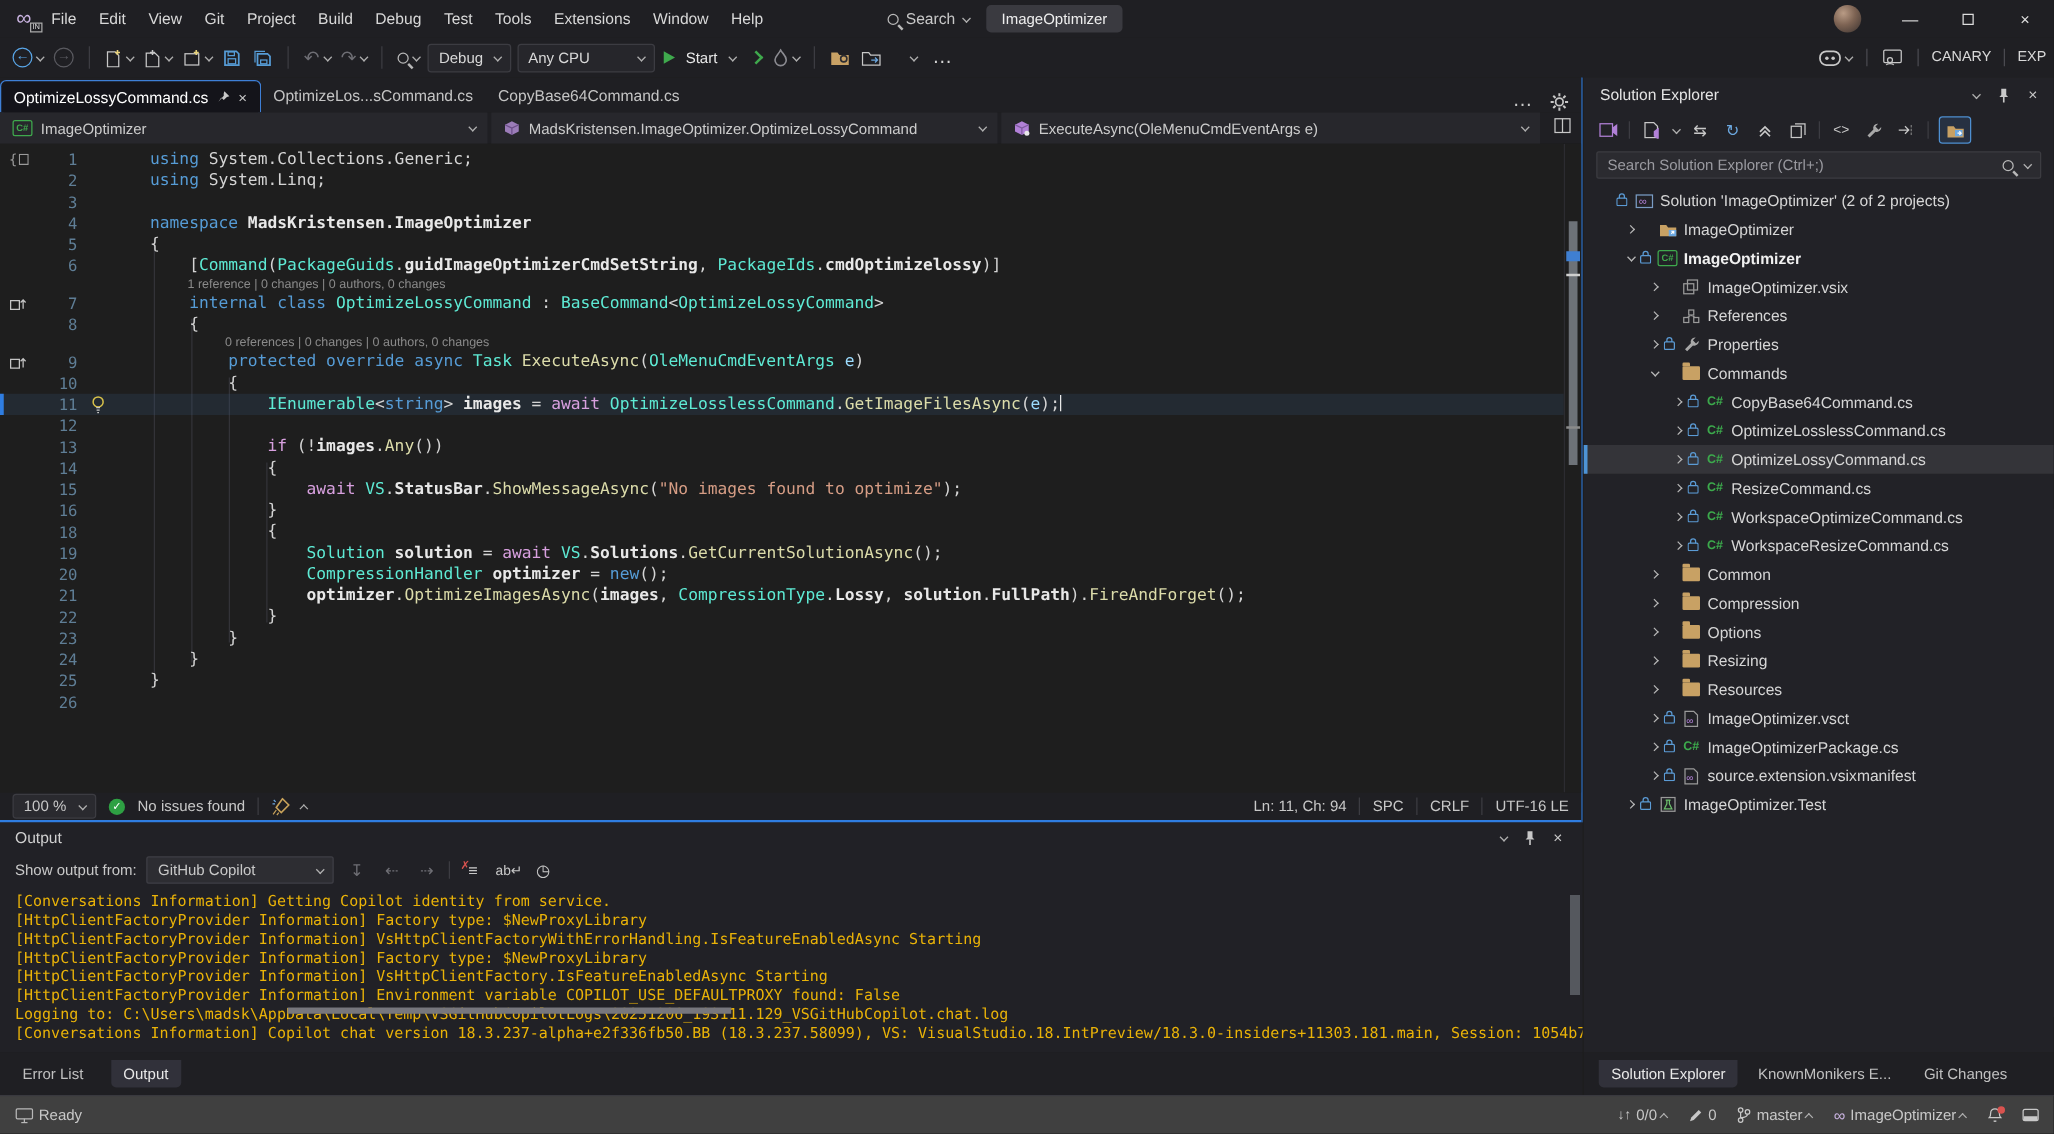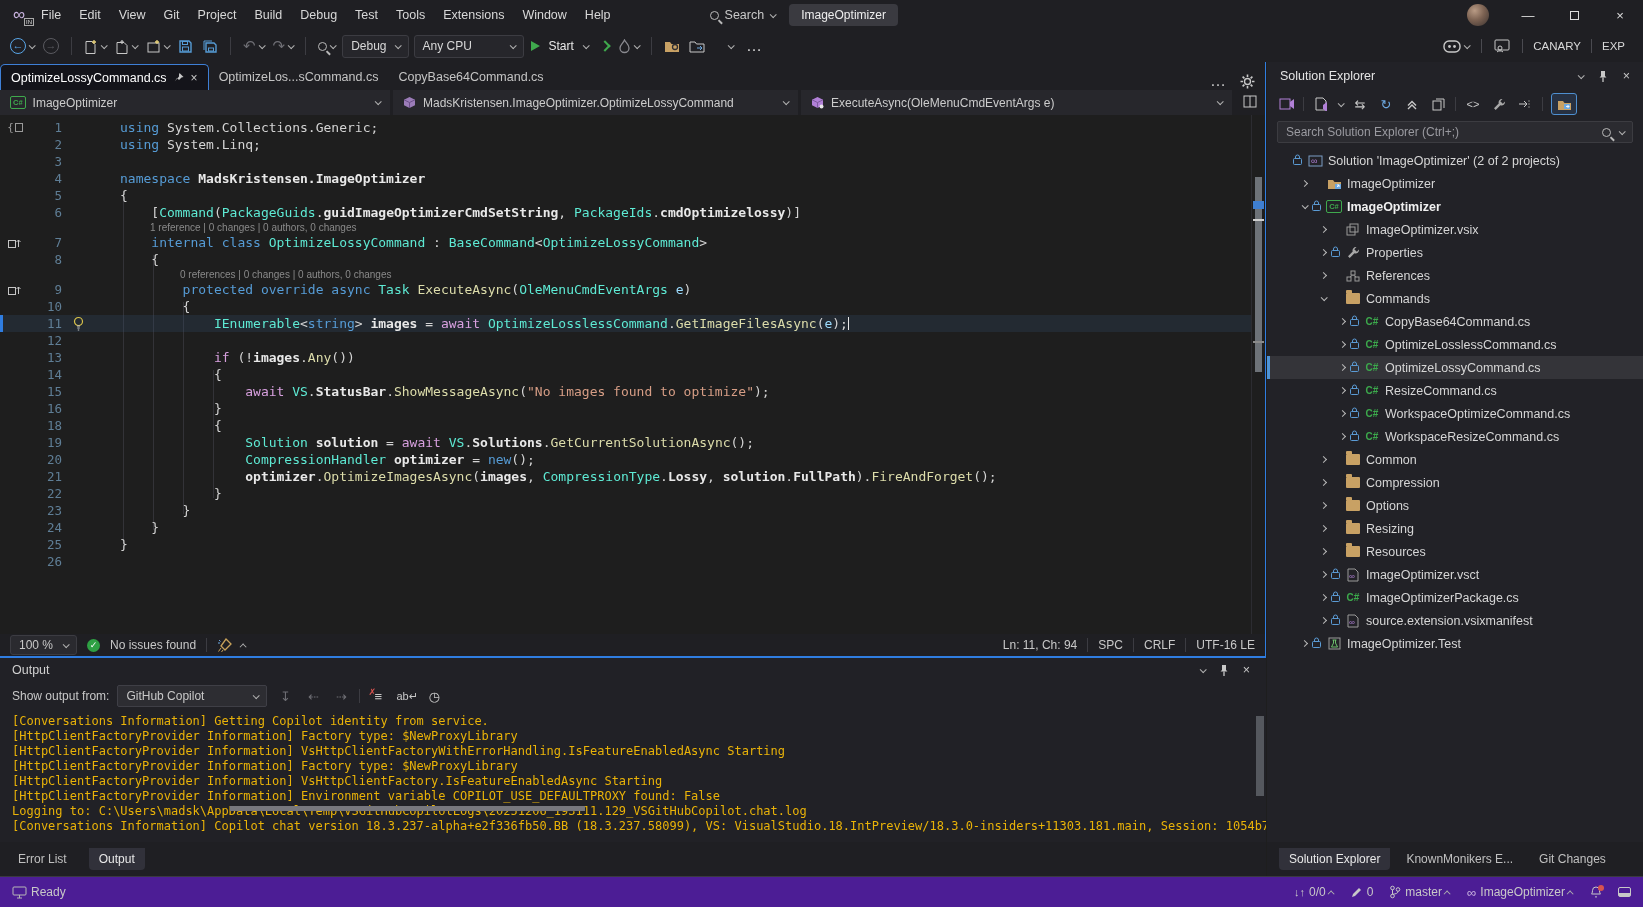--- a/index.html
+++ b/index.html
@@ -47,21 +47,21 @@
   .circ-arrow.dis { border-color:#5a5a60; color:#5a5a60; }
   .tool-box { background:#26262b; border:1px solid #3c3c42; border-radius:3px;
     height:23px; display:inline-flex; align-items:center; gap:8px; padding:0 8px;
     font-size:12px; color:#d8d8d8; }
   .play { width:0; height:0; border-left:9px solid #3fa94d; border-top:5.5px solid transparent;
     border-bottom:5.5px solid transparent; display:inline-block; }
   .play-outline { width:8px; height:8px; border-right:2px solid #3fa94d;
     border-bottom:2px solid #3fa94d; transform:rotate(-45deg); margin-left:4px; }
   .gray { color:#6e6e74; }
   #badge-area { margin-left:auto; display:flex; align-items:center; gap:10px;
-    padding-right:18px; font-size:11.5px; color:#d8d8d8; }
+    padding-right:6px; font-size:11.5px; color:#d8d8d8; }
   .badge-sep { width:1px; height:14px; background:#4a4a50; }
 
   
   #editor-group { position:absolute; left:0; top:62px; width:1266px; height:596px;
     background:#1e1e1e; border-right:1px solid #2f7de1; }
   #tab-row { height:28px; background:#1f1f23; display:flex; align-items:flex-end; }
   .etab { height:26px; display:flex; align-items:center; gap:7px; padding:0 10px;
     font-size:12.5px; color:#c4c4c4; }
   .etab.active { background:#14141a; border:1px solid #3e7fd6; border-bottom:none;
     border-radius:5px 5px 0 0; color:#fff; }
@@ -164,21 +164,21 @@
   .cs-ic { color:#3ca94c; font-weight:bold; font-size:10px; }
   .folder-ic { width:14px; height:11px; background:#c8a164; border-radius:1px; position:relative; }
   .folder-ic::before { content:""; position:absolute; left:0; top:-3px; width:6px; height:3px;
     background:#c8a164; border-radius:1px 1px 0 0; }
 
   #se-bottom-tabs { position:absolute; left:1267px; top:842px; width:376px; height:34px;
     background:#1f1f23; display:flex; align-items:center; padding-left:12px; gap:6px; }
 
   
   #status-bar { position:absolute; left:0; top:876px; width:1643px; height:31px;
-    background:#4c1d95; border-top:1px solid #39393f; display:flex; align-items:center;
+    background:#404040; border-top:1px solid #39393f; display:flex; align-items:center;
     padding:0 12px; font-size:12px; color:#c8c8c8;gap:24px; }
   .sb-group { display:flex; align-items:center; gap:4px; }
   #sb-right { margin-left:auto; display:flex; align-items:center; gap:16px; }
   .reddot { width:6px; height:6px; background:#d9534f; border-radius:50%;
     position:absolute; right:-2px; top:-1px; }
   .panel-ic { width:13px; height:10px; border:1.3px solid #c8c8c8; border-radius:2px; position:relative; }
   .panel-ic::after { content:""; position:absolute; left:0; right:0; bottom:0; height:3px; background:#c8c8c8; }
 </style>
 </head>
 <body>
@@ -773,45 +773,45 @@
             <rect x="1" y="4" width="8" height="8" fill="none" stroke="#9a9a9a"></rect>
             <rect x="4" y="1" width="8" height="8" fill="none" stroke="#9a9a9a"></rect>
           </svg>
         </span>
         <span class="tlabel">ImageOptimizer.vsix</span>
       </div>
       <div class="trow" style="padding-left: 48px;">
         <span class="texp">
           <span class="chev r" style="border-color:#b8b8b8"></span>
         </span>
-        <span class="tlock"><svg width="9" height="11">
-            <rect x="0.5" y="4.5" width="8" height="6" rx="1" fill="none" stroke="#5b9bd5"></rect>
-            <path d="M2.5 4.5V3a2 2 0 0 1 4 0v1.5" fill="none" stroke="#5b9bd5"></path>
-          </svg></span>
-        <span class="ticon">
-          <svg width="13" height="13">
-            <path d="M9 1a3.5 3.5 0 0 0-3.3 4.6L1 10.3 2.7 12l4.7-4.7A3.5 3.5 0 0 0 12 3.5L9.8 5.7 7.3 3.2 9.5 1z" fill="#a8a8a8"></path>
-          </svg>
-        </span>
-        <span class="tlabel">Properties</span>
-      </div>
-      <div class="trow" style="padding-left: 48px;">
-        <span class="texp">
-          <span class="chev r" style="border-color:#b8b8b8"></span>
-        </span>
         <span class="tlock"></span>
         <span class="ticon">
           <svg width="14" height="12">
             <rect x="1" y="7" width="4" height="4" fill="none" stroke="#9a9a9a"></rect>
             <rect x="9" y="7" width="4" height="4" fill="none" stroke="#9a9a9a"></rect>
             <rect x="5" y="1" width="4" height="4" fill="none" stroke="#9a9a9a"></rect>
             <path d="M7 5v1M4 7l2-1.5M10 7L8 5.5" stroke="#9a9a9a" fill="none"></path>
           </svg>
         </span>
         <span class="tlabel">References</span>
+      </div>
+      <div class="trow" style="padding-left: 48px;">
+        <span class="texp">
+          <span class="chev r" style="border-color:#b8b8b8"></span>
+        </span>
+        <span class="tlock"><svg width="9" height="11">
+            <rect x="0.5" y="4.5" width="8" height="6" rx="1" fill="none" stroke="#5b9bd5"></rect>
+            <path d="M2.5 4.5V3a2 2 0 0 1 4 0v1.5" fill="none" stroke="#5b9bd5"></path>
+          </svg></span>
+        <span class="ticon">
+          <svg width="13" height="13">
+            <path d="M9 1a3.5 3.5 0 0 0-3.3 4.6L1 10.3 2.7 12l4.7-4.7A3.5 3.5 0 0 0 12 3.5L9.8 5.7 7.3 3.2 9.5 1z" fill="#a8a8a8"></path>
+          </svg>
+        </span>
+        <span class="tlabel">Properties</span>
       </div>
       <div class="trow" style="padding-left: 48px;">
         <span class="texp">
           <span class="chev " style="border-color:#b8b8b8"></span>
         </span>
         <span class="tlock"></span>
         <span class="ticon">
           <span class="folder-ic"></span>
         </span>
         <span class="tlabel">Commands</span>

